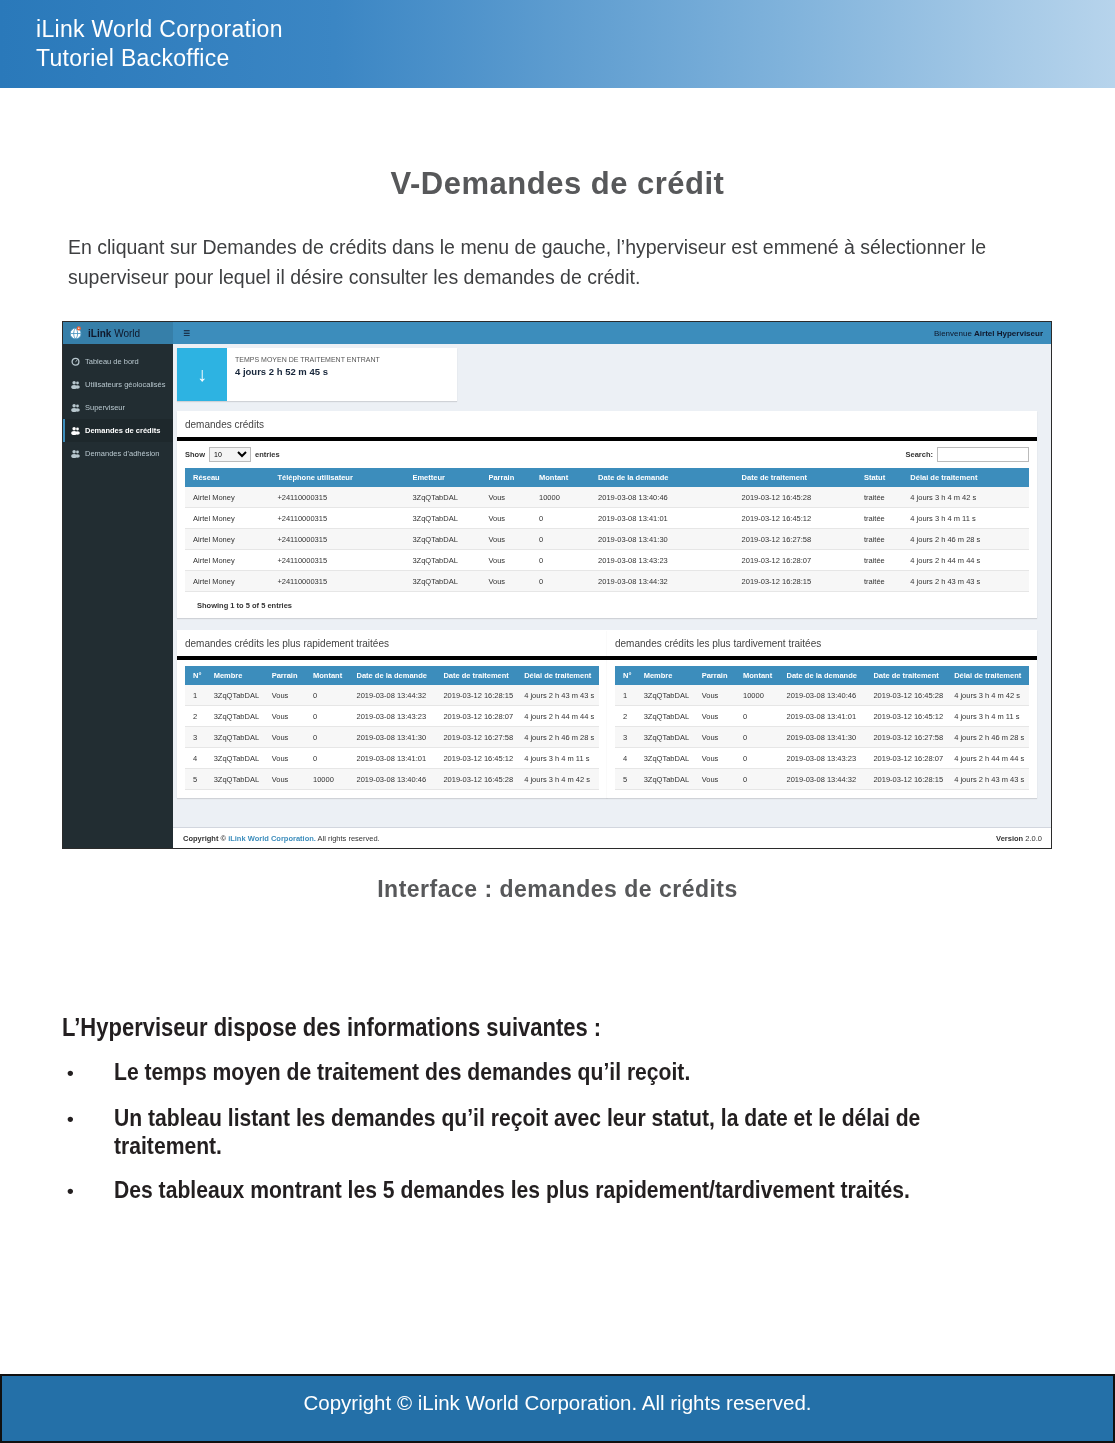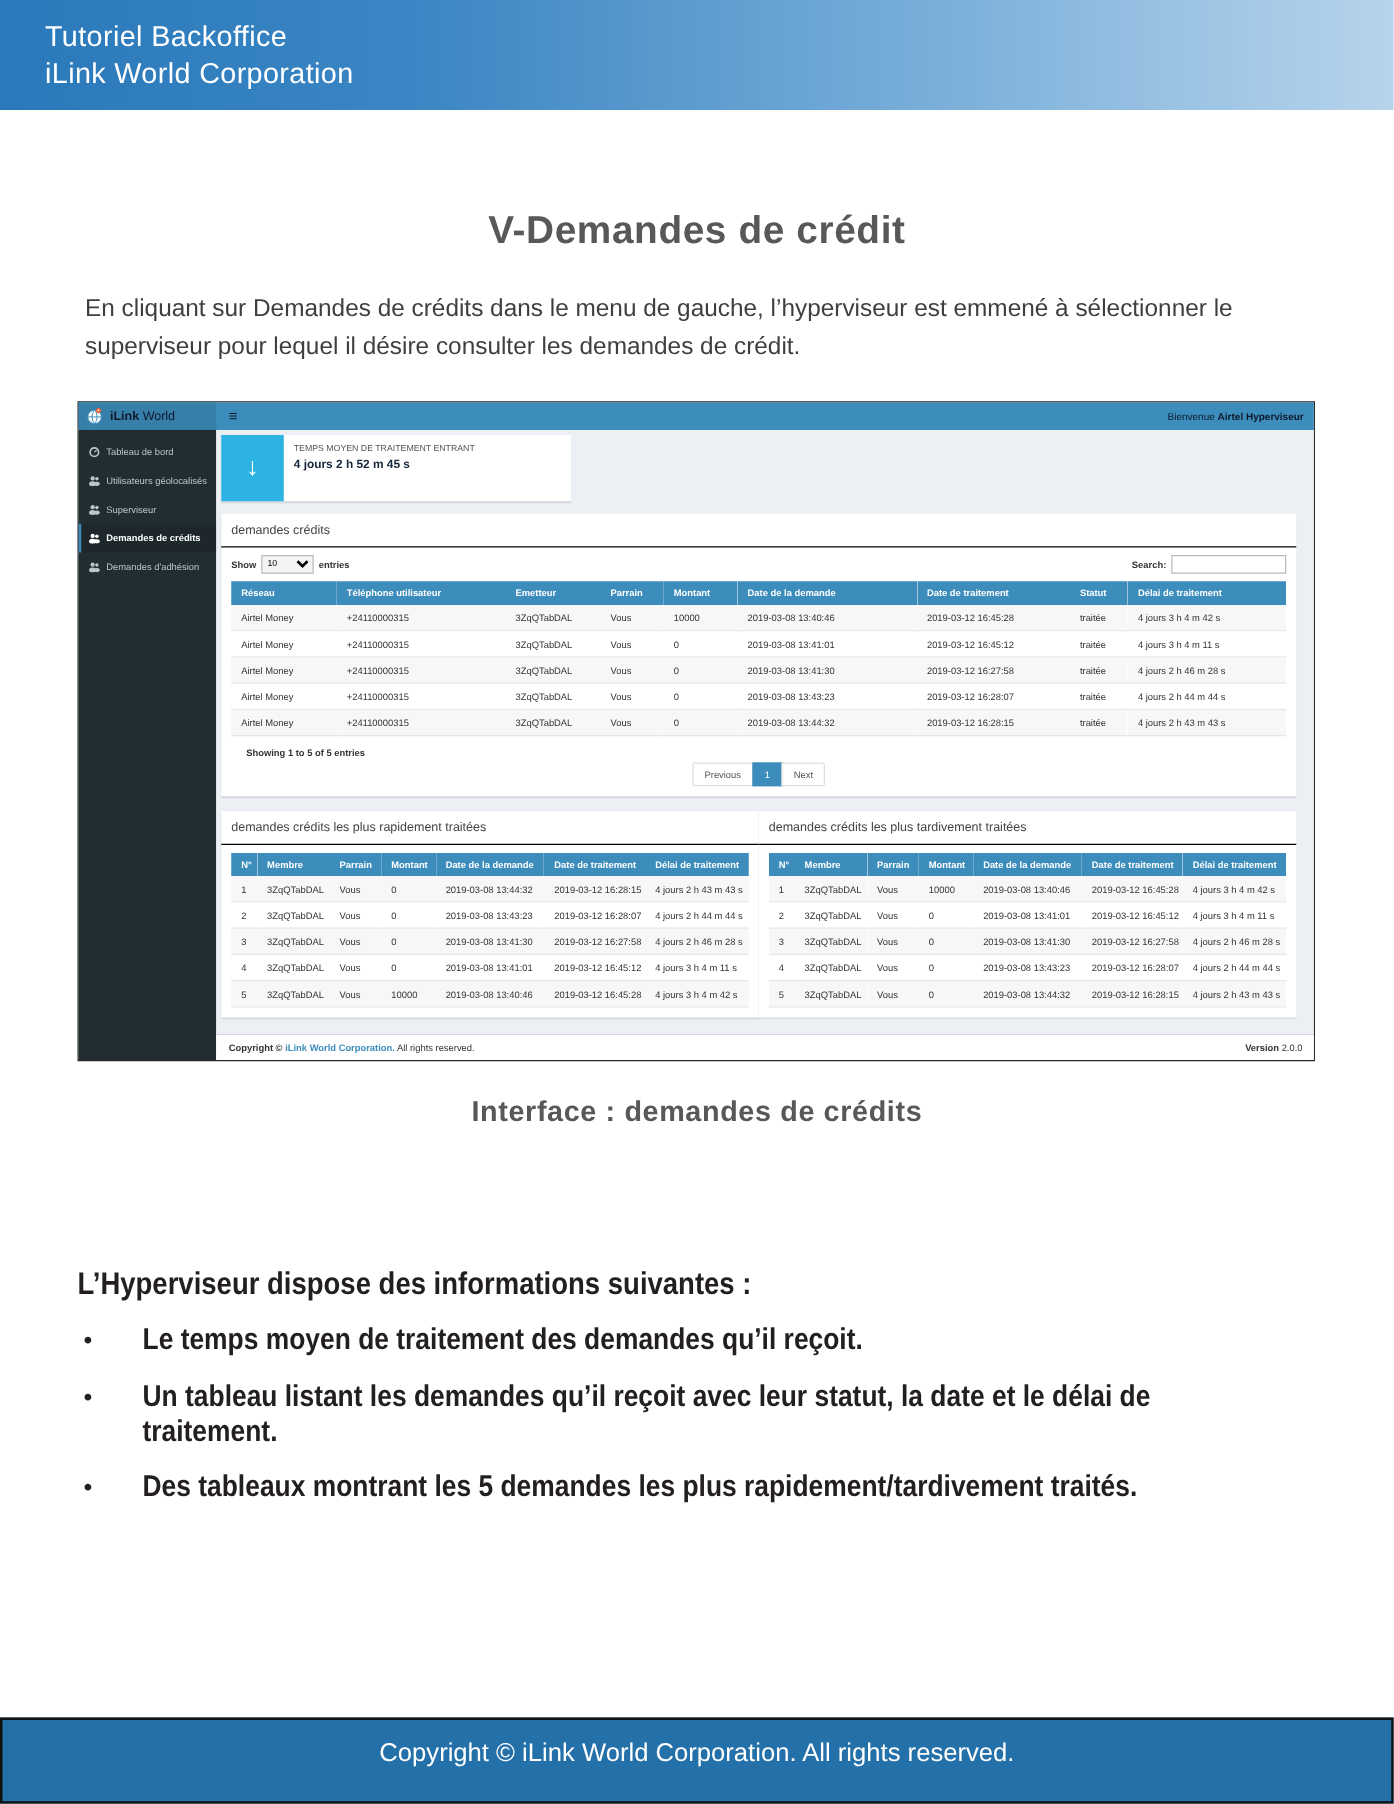--- a/index.html
+++ b/index.html
@@ -40,21 +40,21 @@
   .widget { width:280px; height:53px; background:#fff; display:flex;
             box-shadow:0 1px 1px rgba(0,0,0,.12); }
   .widget-icon { width:50px; background:#2db3e2; color:#fff; display:flex;
             align-items:center; justify-content:center; font-size:20px; font-weight:700; }
   .widget-body { padding:8px 8px 0; }
   .widget-label { font-size:7px; color:#555; }
   .widget-value { font-size:9.5px; font-weight:700; color:#17263a; margin-top:3px; }
 
   .panel { background:#fff; box-shadow:0 1px 1px rgba(0,0,0,.12); padding-bottom:8px; }
   .main-panel { margin-top:10px; }
-  .panel-title { font-size:10px; color:#444; padding:8px 8px 7px; border-bottom:1px solid #000000; }
+  .panel-title { font-size:10px; color:#444; padding:8px 8px 7px; border-bottom:4px solid #000000; }
   .toolbar { display:flex; align-items:center; justify-content:space-between;
              padding:6px 8px; font-size:7.5px; font-weight:700; color:#333; }
   .toolbar .grp { display:flex; align-items:center; }
   .page-select { font-size:7px; height:15px; width:42px; margin:0 4px; border:1px solid #bbb;
                  background:#f4f4f4; }
   .search-input { width:92px; height:15px; border:1px solid #bbb; margin-left:4px;
                   font-size:8px; padding:0 3px; }
 
   .table-wrap { padding:0 8px; }
   table { width:100%; border-collapse:collapse; table-layout:fixed; }
@@ -93,22 +93,22 @@
   
   .bottom-bar { position:absolute; left:0; right:0; bottom:0; height:69px;
                 background:#2470a8; border:2px solid #101010; display:flex;
                 align-items:center; justify-content:center; padding-bottom:12px;
                 color:#fff; font-size:20.5px; }
 </style>
 </head>
 <body>
 
 <header class="top-banner">
+  <div>iLink World Corporation</div>
   <div>Tutoriel Backoffice</div>
-  <div>iLink World Corporation</div>
 </header>
 
 <h1 class="doc-title">V-Demandes de crédit</h1>
 
 <p class="intro">En cliquant sur Demandes de crédits dans le menu de gauche, l’hyperviseur est emmené à sélectionner le superviseur pour lequel il désire consulter les demandes de crédit.</p>
 
 <div class="app-frame">
 
   <div class="app-navbar">
     <div class="brand">
@@ -289,25 +289,20 @@
                     <td>0</td>
                     <td>2019-03-08 13:44:32</td>
                     <td>2019-03-12 16:28:15</td>
                     <td>traitée</td>
                     <td>4 jours 2 h 43 m 43 s</td>
                   </tr>
                 </tbody>
             </table>
           </div>
           <div class="summary">Showing 1 to 5 of 5 entries</div>
-          <div class="pagination">
-            <span class="page-btn first">Previous</span>
-            <span class="page-btn active">1</span>
-            <span class="page-btn last">Next</span>
-          </div>
         </div>
 
         <div class="panels-row">
           <div class="panel">
             <div class="panel-title">demandes crédits les plus rapidement traitées</div>
             <div class="table-wrap" style="padding-top:6px;">
               <table>
                 <colgroup>
                   <col style="width:5%">
                     <col style="width:14%">

